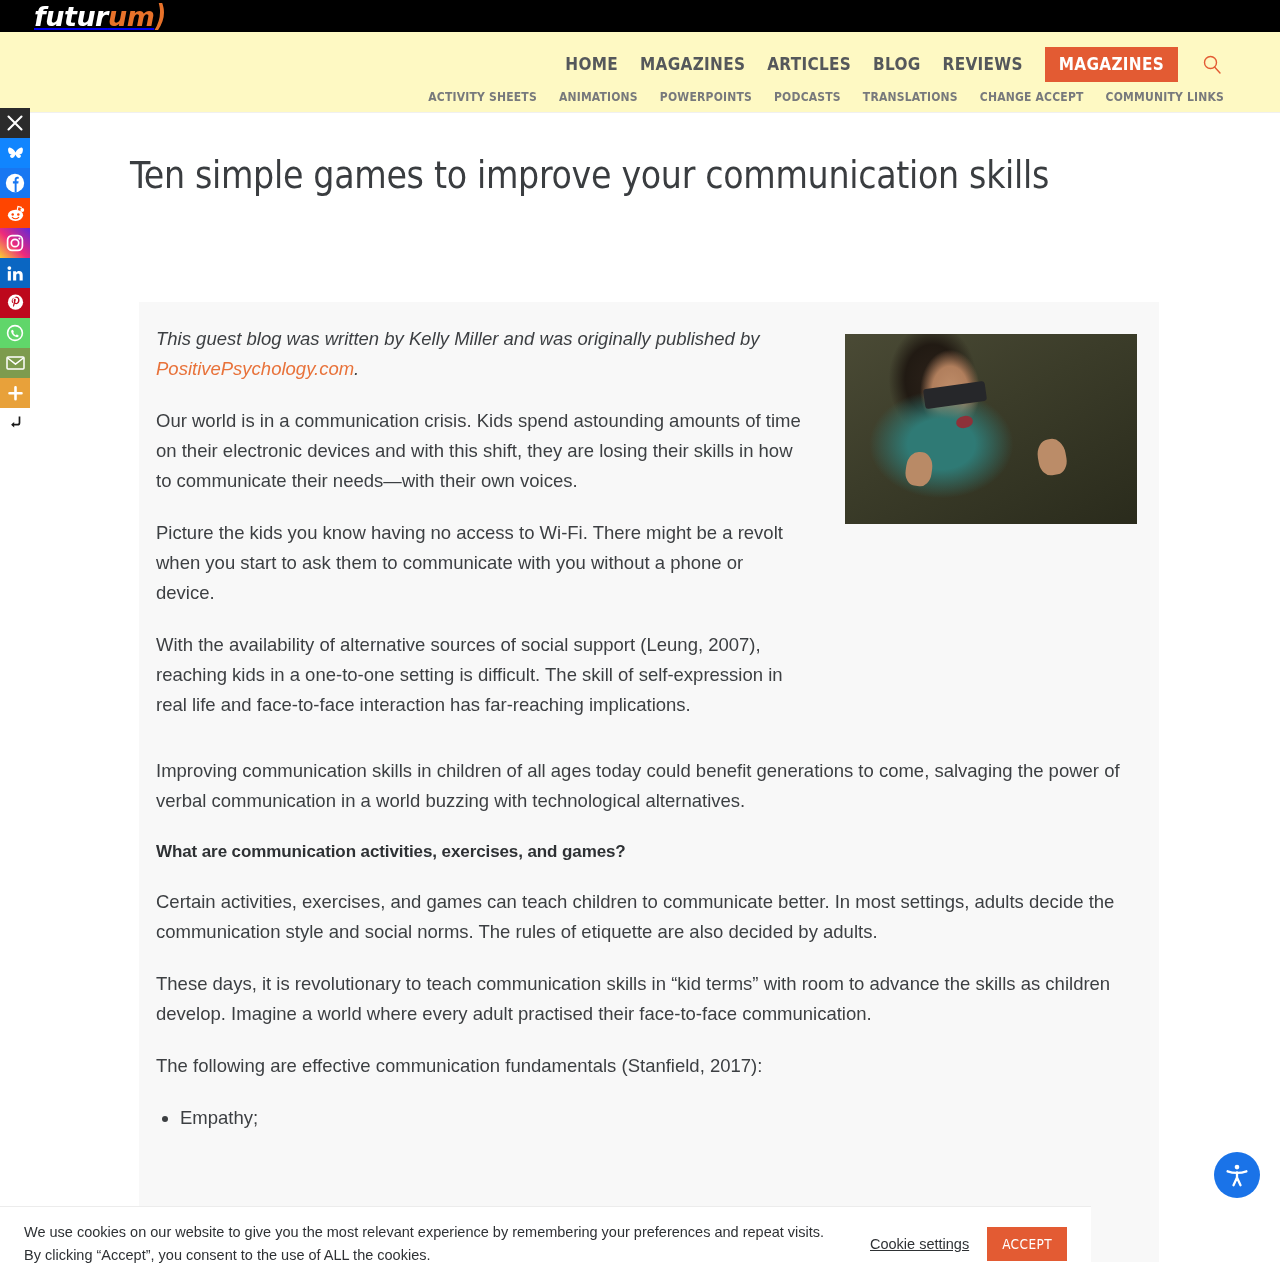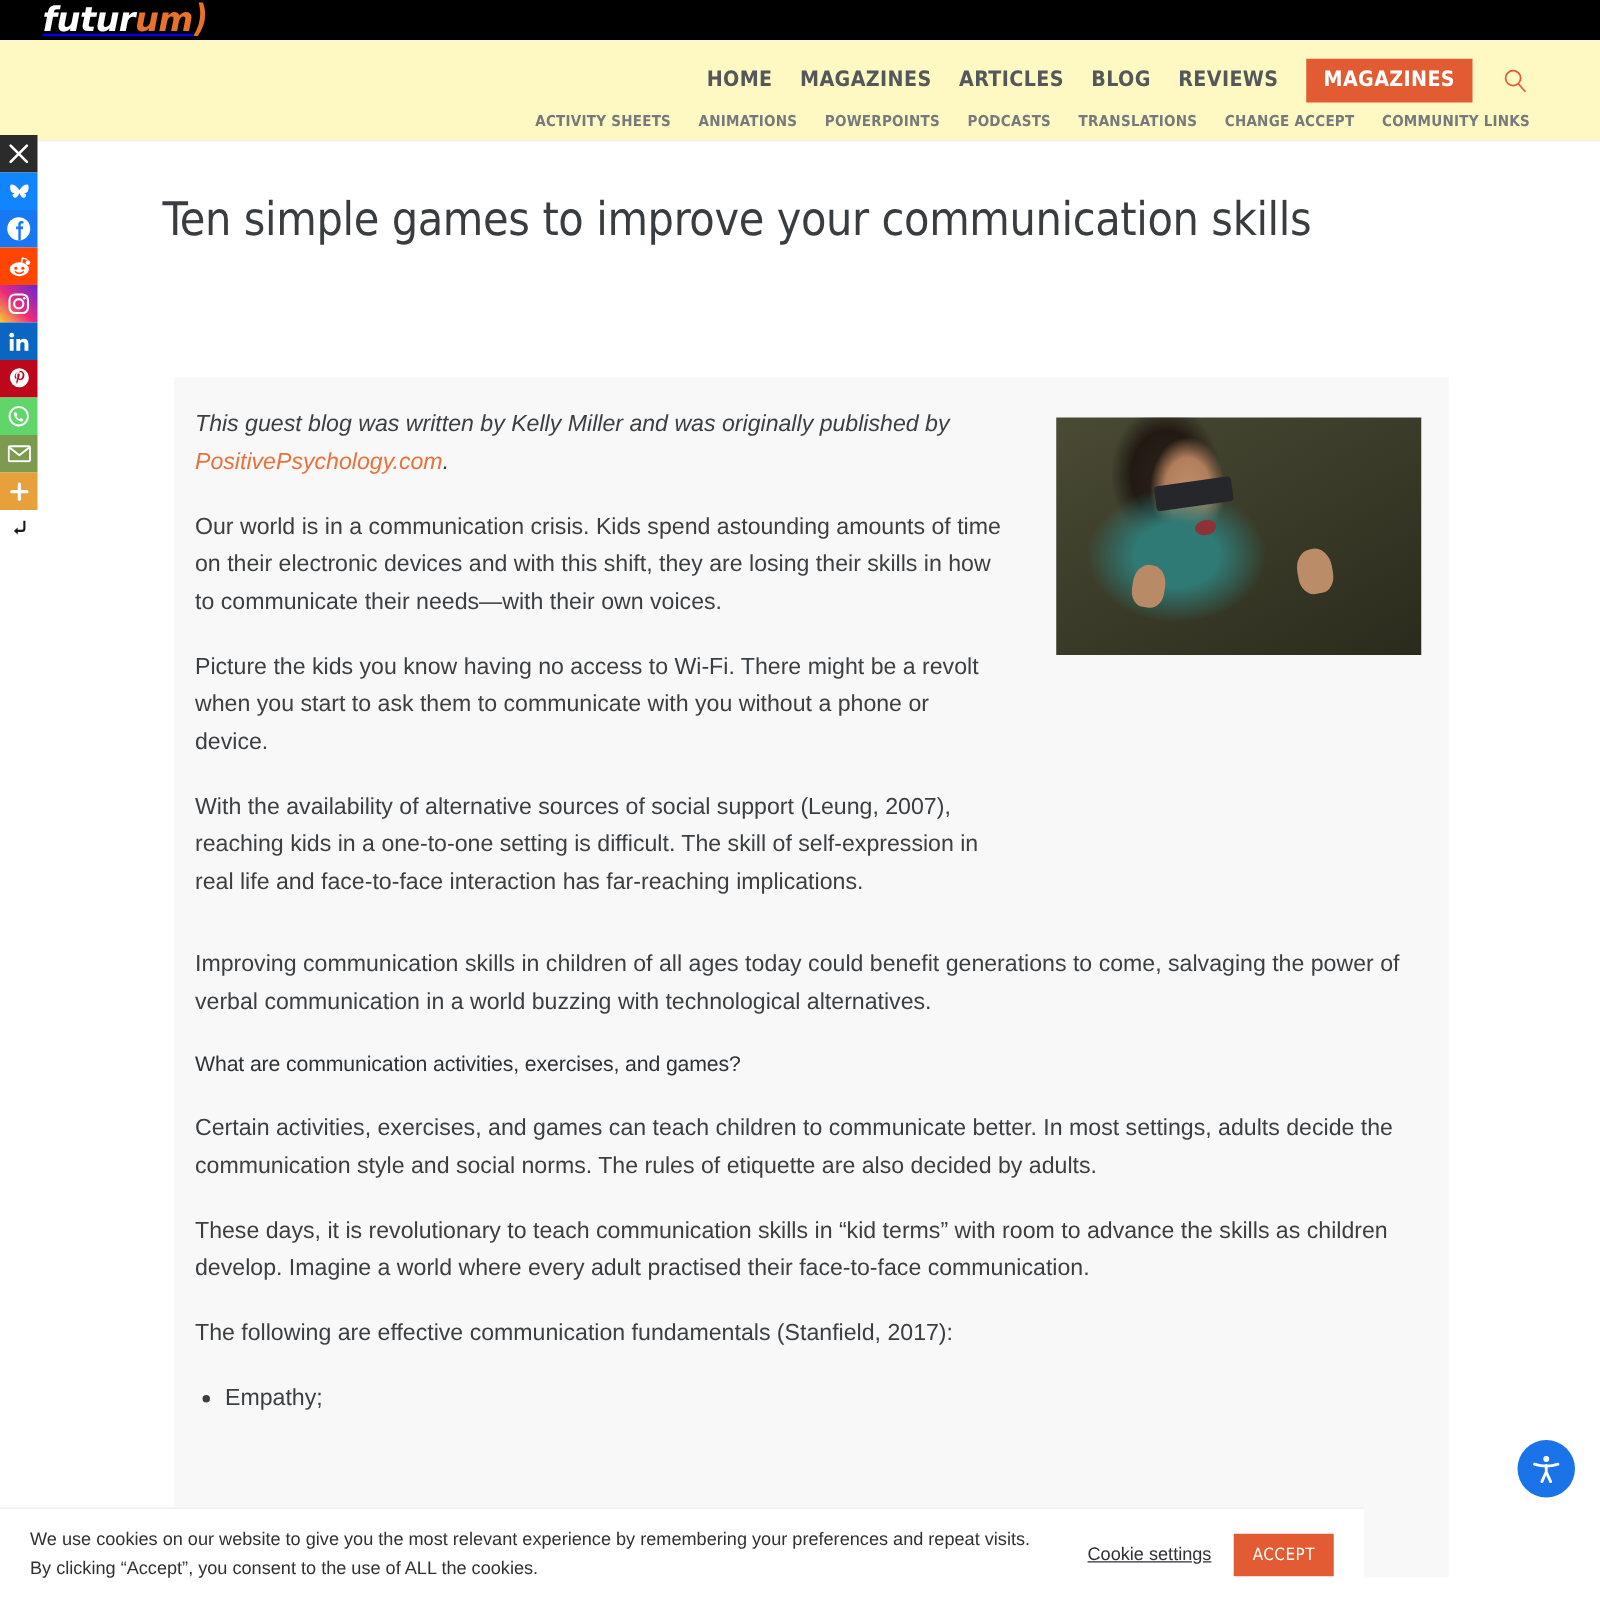--- a/index.html
+++ b/index.html
@@ -75,21 +75,21 @@
     width: 1020px; min-height: 960px;
     background: #f8f8f8; padding: 22px 30px 10px 17px;
   }
   .article-body { font-size: 18.5px; color: #3c3f42; line-height: 1.62; }
   .article-body p { margin-bottom: 22px; }
   .intro-p { font-style: italic; }
   .intro-p a { color: #e8723a; text-decoration: none; }
   .narrow { max-width: 650px; }
   .wide { max-width: 965px; }
   .sub-head {
-    font-size: 17px; font-weight: normal; color: #2e3134;
+    font-size: 17px; font-weight: bold; color: #2e3134;
     margin-bottom: 20px; letter-spacing: -0.1px;
   }
   .article-body ul { margin-left: 24px; }
   .article-body li { margin-bottom: 6px; }
 
   .article-image {
     position: absolute; right: 22px; top: 32px;
     width: 292px; height: 190px;
     background:
       radial-gradient(ellipse 120px 90px at 33% 58%, #2f7a75 0%, #2f7a75 28%, rgba(47,122,117,0) 60%),

